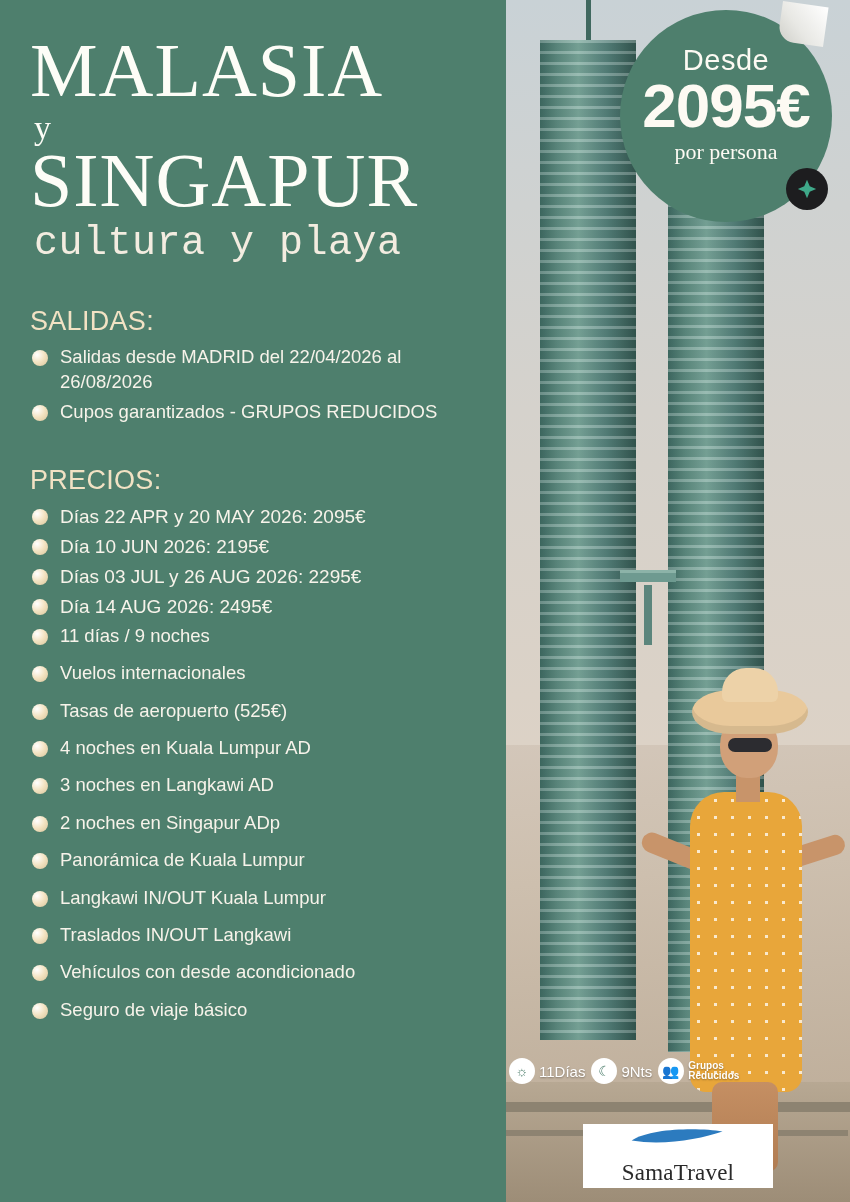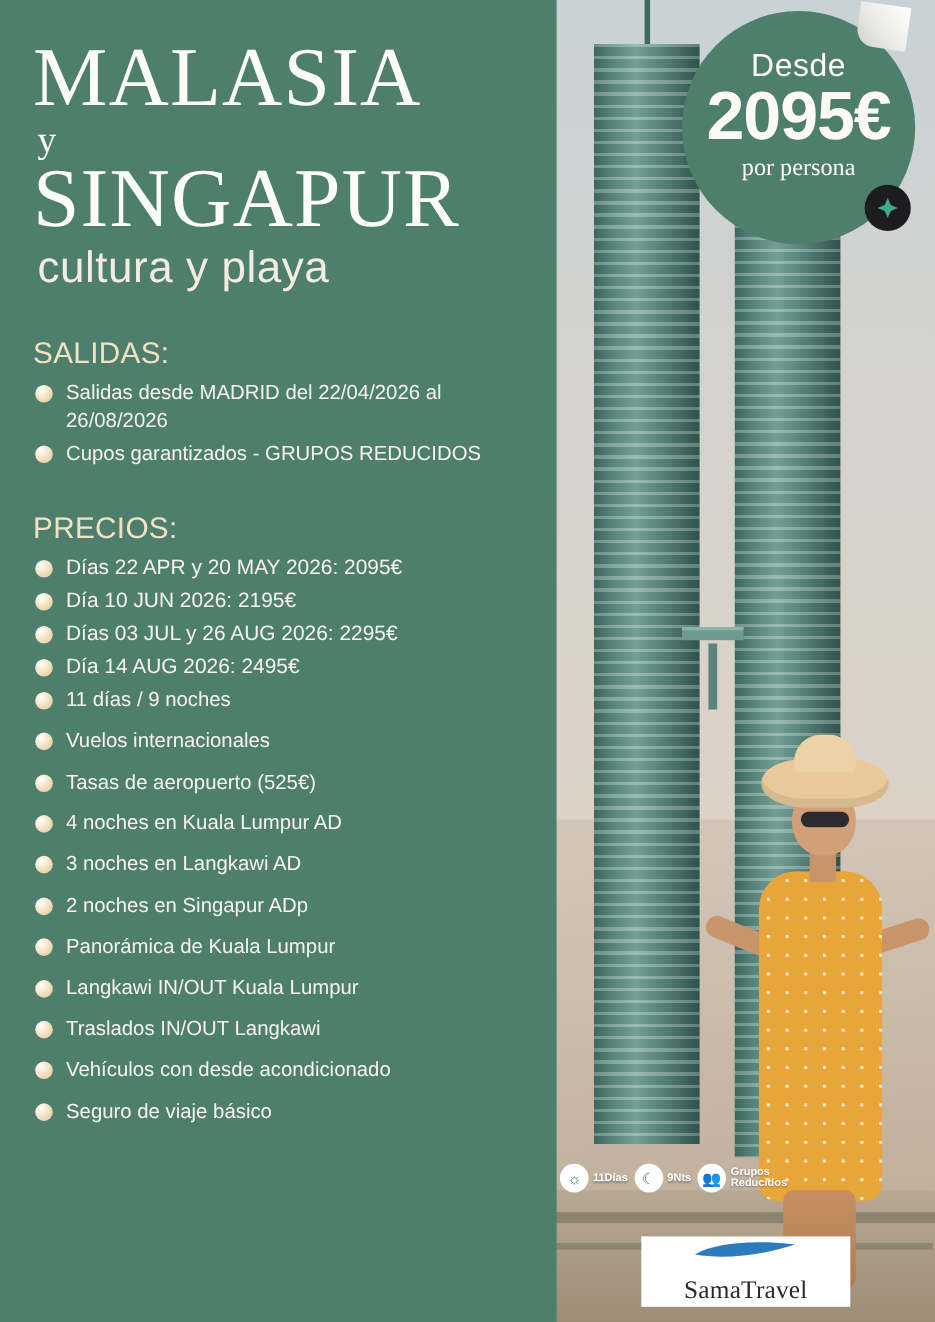--- a/index.html
+++ b/index.html
@@ -123,21 +123,21 @@
     font-weight: 400;
   }
   .title-y {
     font-family: "Liberation Serif", serif;
     color: #fdfdf7;
     font-size: 34px;
     line-height: 1.1;
     margin: 2px 0 -2px 4px;
   }
   .title-sub {
-    font-family: Liberation Sans, sans-serif;
+    font-family: Liberation Mono, monospace;
     color: #f3ece0;
     font-size: 40px;
     margin-top: 4px;
     margin-left: 4px;
     letter-spacing: 0.5px;
   }
 
   .section-head {
     color: #f2e2c4;
     font-size: 27px;
@@ -231,22 +231,22 @@
   }
   .chip { display:flex; align-items:center; gap:4px; }
   .chip .circ {
     width: 26px; height: 26px; border-radius: 50%;
     background: #ffffff;
     display:flex; align-items:center; justify-content:center;
     color:#4e7f6d; font-size:14px;
   }
   .chip .txt {
     color: #ffffff;
-    font-weight: bold;
-    font-size: 10px;
+    font-weight: normal;
+    font-size: 15px;
     text-shadow: 0 1px 2px rgba(0,0,0,.35);
     white-space: nowrap;
   }
   .chip .txt.small {
     font-size: 10px;
     line-height: 1.05;
     font-weight: bold;
   }
 
   

